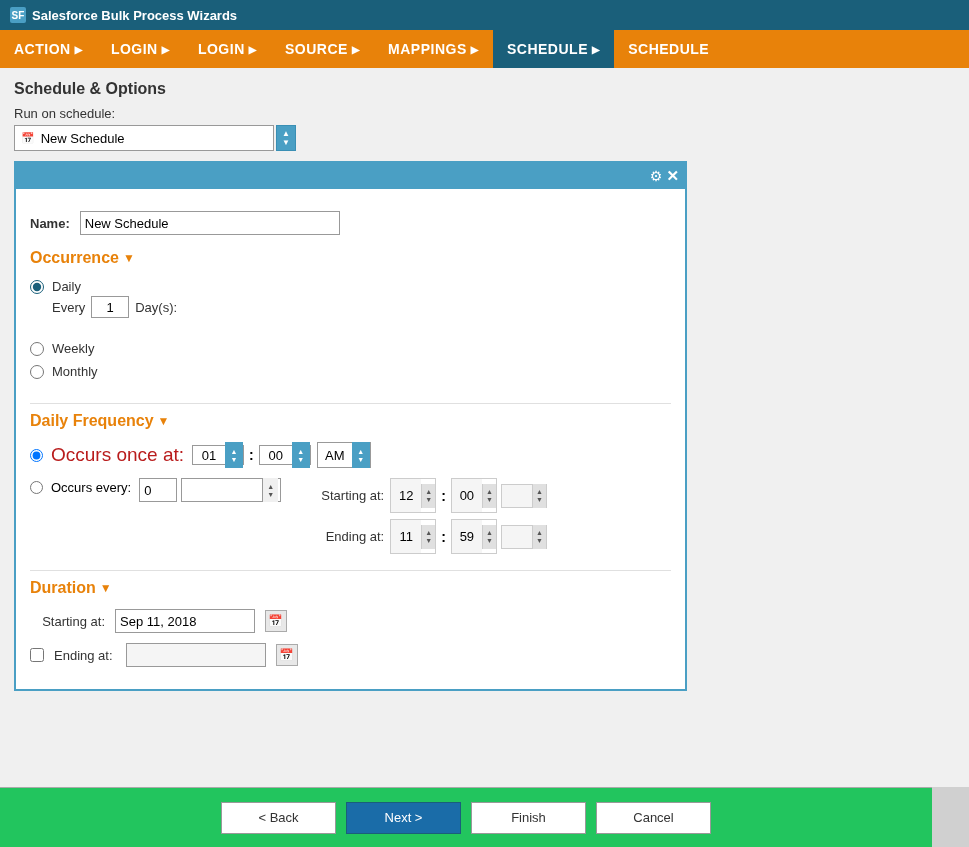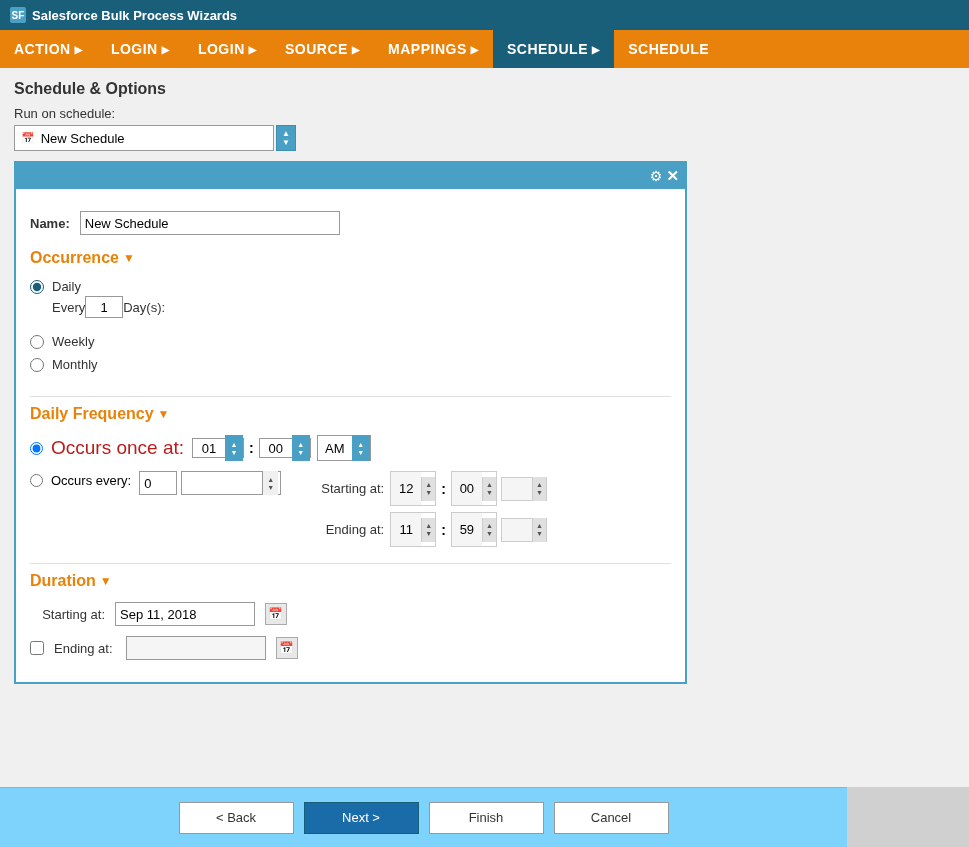--- a/index.html
+++ b/index.html
@@ -209,23 +209,24 @@
       height: 14px;
       accent-color: #1a5f7a;
     }
     .radio-row label {
       font-size: 13px;
       color: #333;
     }
     .every-row {
       display: flex;
       align-items: center;
+      gap: 6px;
       margin-left: 22px;
       margin-top: -6px;
-      margin-bottom: 16px;
+      margin-bottom: 23px;
     }
     .every-label {
       font-size: 13px;
       color: #333;
     }
     .every-input {
       width: 38px;
       height: 22px;
       border: 1px solid #999;
       padding: 0 4px;
@@ -479,23 +480,23 @@
       padding: 0 4px;
       font-size: 13px;
       background: #f5f5f5;
     }
 
     
     .bottom-bar {
       position: fixed;
       bottom: 0;
       left: 0;
-      width: 847px;
+      width: 932px;
       height: 60px;
-      background: #7dd3fc;
+      background: #22c55e;
       display: flex;
       align-items: center;
       justify-content: center;
       gap: 10px;
       border-top: 1px solid #aaa;
     }
     .btn {
       height: 32px;
       min-width: 115px;
       border: 1px solid #999;

